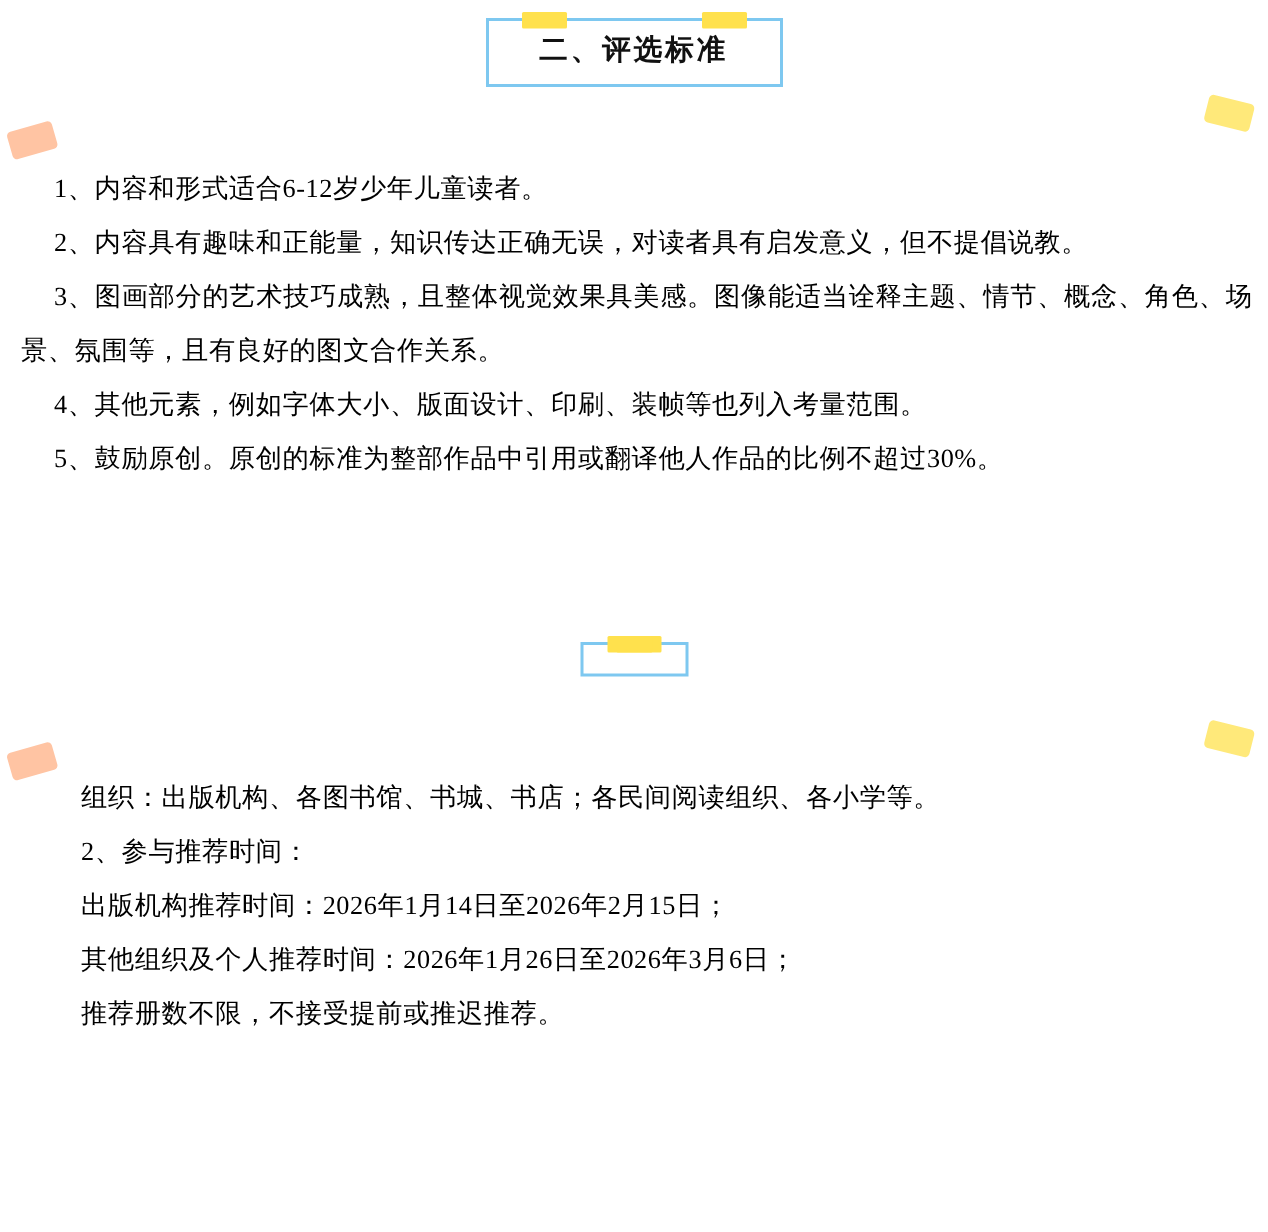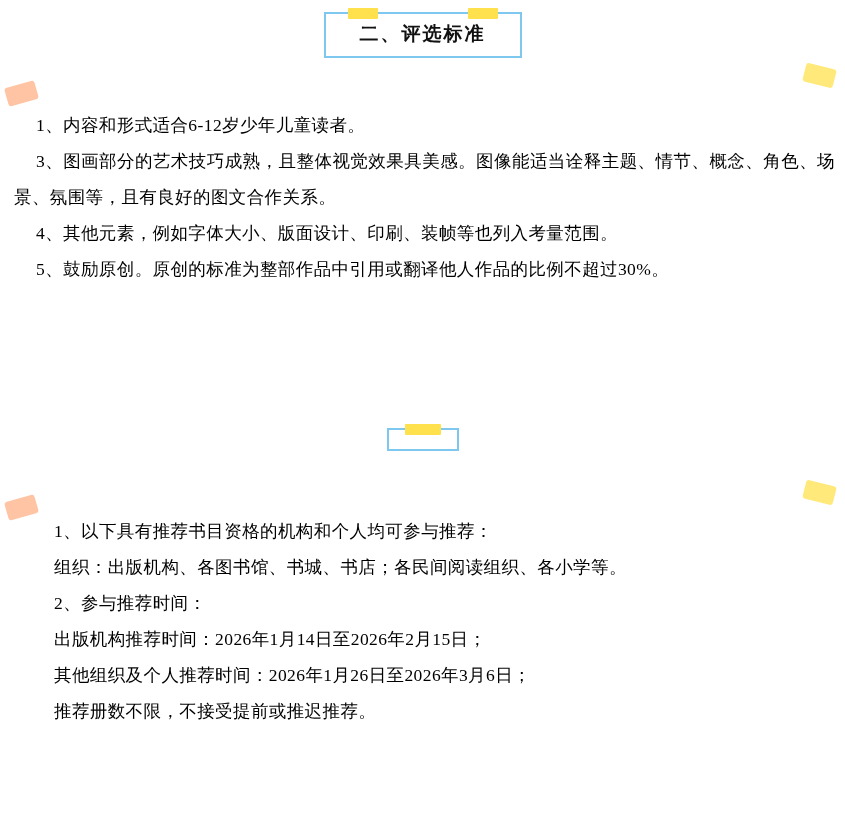--- a/index.html
+++ b/index.html
@@ -97,37 +97,37 @@
       <span class="tape right"></span>
       <span>二、评选标准</span>
     </div>
   </div>
 
   <span class="confetti peach" style="left:6px; top:84px;"></span>
   <span class="confetti lemon" style="right:10px; top:66px;"></span>
 
   <div class="body-block" style="top:107px;">
     <p class="para indent">1、内容和形式适合6-12岁少年儿童读者。</p>
+    <p class="para indent">2、内容具有趣味和正能量，知识传达正确无误，对读者具有启发意义，但不提倡说教。</p>
     <p class="para indent">3、图画部分的艺术技巧成熟，且整体视觉效果具美感。图像能适当诠释主题、情节、概念、角色、场景、氛围等，且有良好的图文合作关系。</p>
     <p class="para indent">4、其他元素，例如字体大小、版面设计、印刷、装帧等也列入考量范围。</p>
     <p class="para indent">5、鼓励原创。原创的标准为整部作品中引用或翻译他人作品的比例不超过30%。</p>
   </div>
 
   <div class="heading-wrap" style="position:absolute; left:0; top:428px; width:845px;">
     <div class="heading-box">
       <span class="tape left"></span>
       <span class="tape right"></span>
     </div>
   </div>
 
   <span class="confetti peach" style="left:6px; top:498px;"></span>
   <span class="confetti lemon" style="right:10px; top:483px;"></span>
 
   <div class="body-block" style="top:513px;">
-    <p class="para indent2">1、以下具有推荐书目资格的机构和个人均可参与推荐：</p>
     <p class="para indent2">组织：出版机构、各图书馆、书城、书店；各民间阅读组织、各小学等。</p>
     <p class="para indent2">2、参与推荐时间：</p>
     <p class="para indent2">出版机构推荐时间：2026年1月14日至2026年2月15日；</p>
     <p class="para indent2">其他组织及个人推荐时间：2026年1月26日至2026年3月6日；</p>
     <p class="para indent2">推荐册数不限，不接受提前或推迟推荐。</p>
   </div>
 
 </div>
 
 </body></html>

